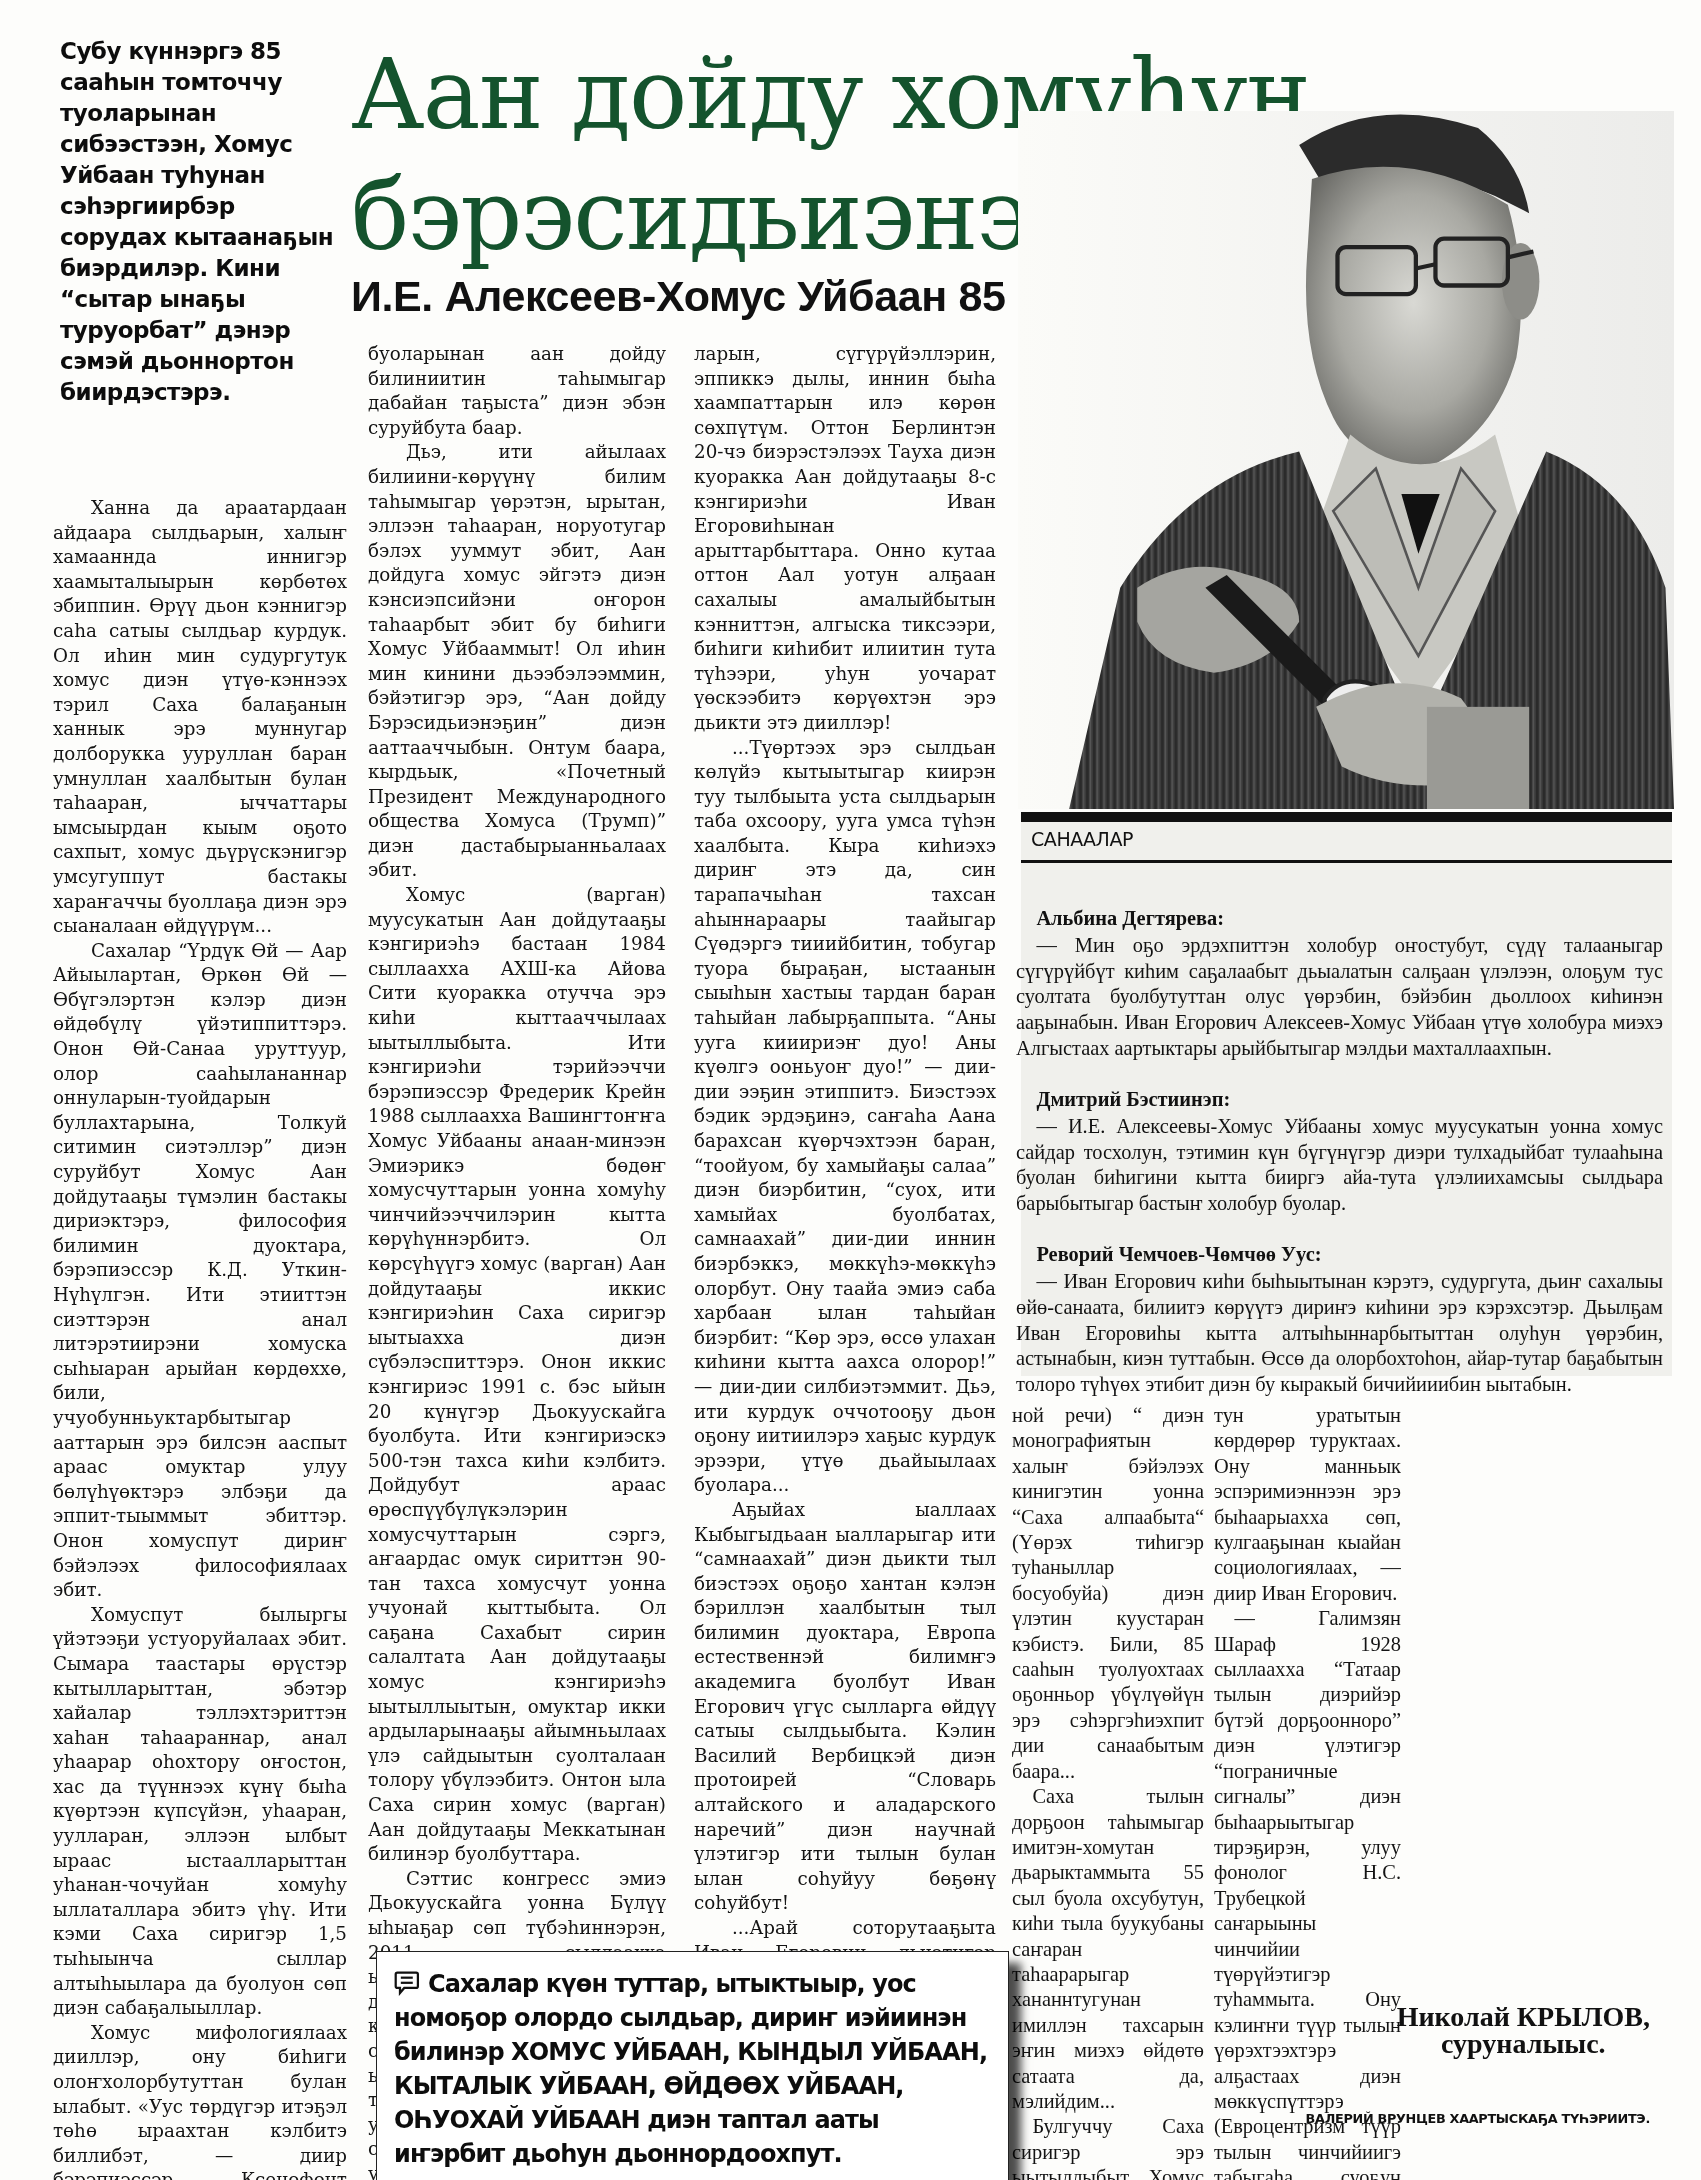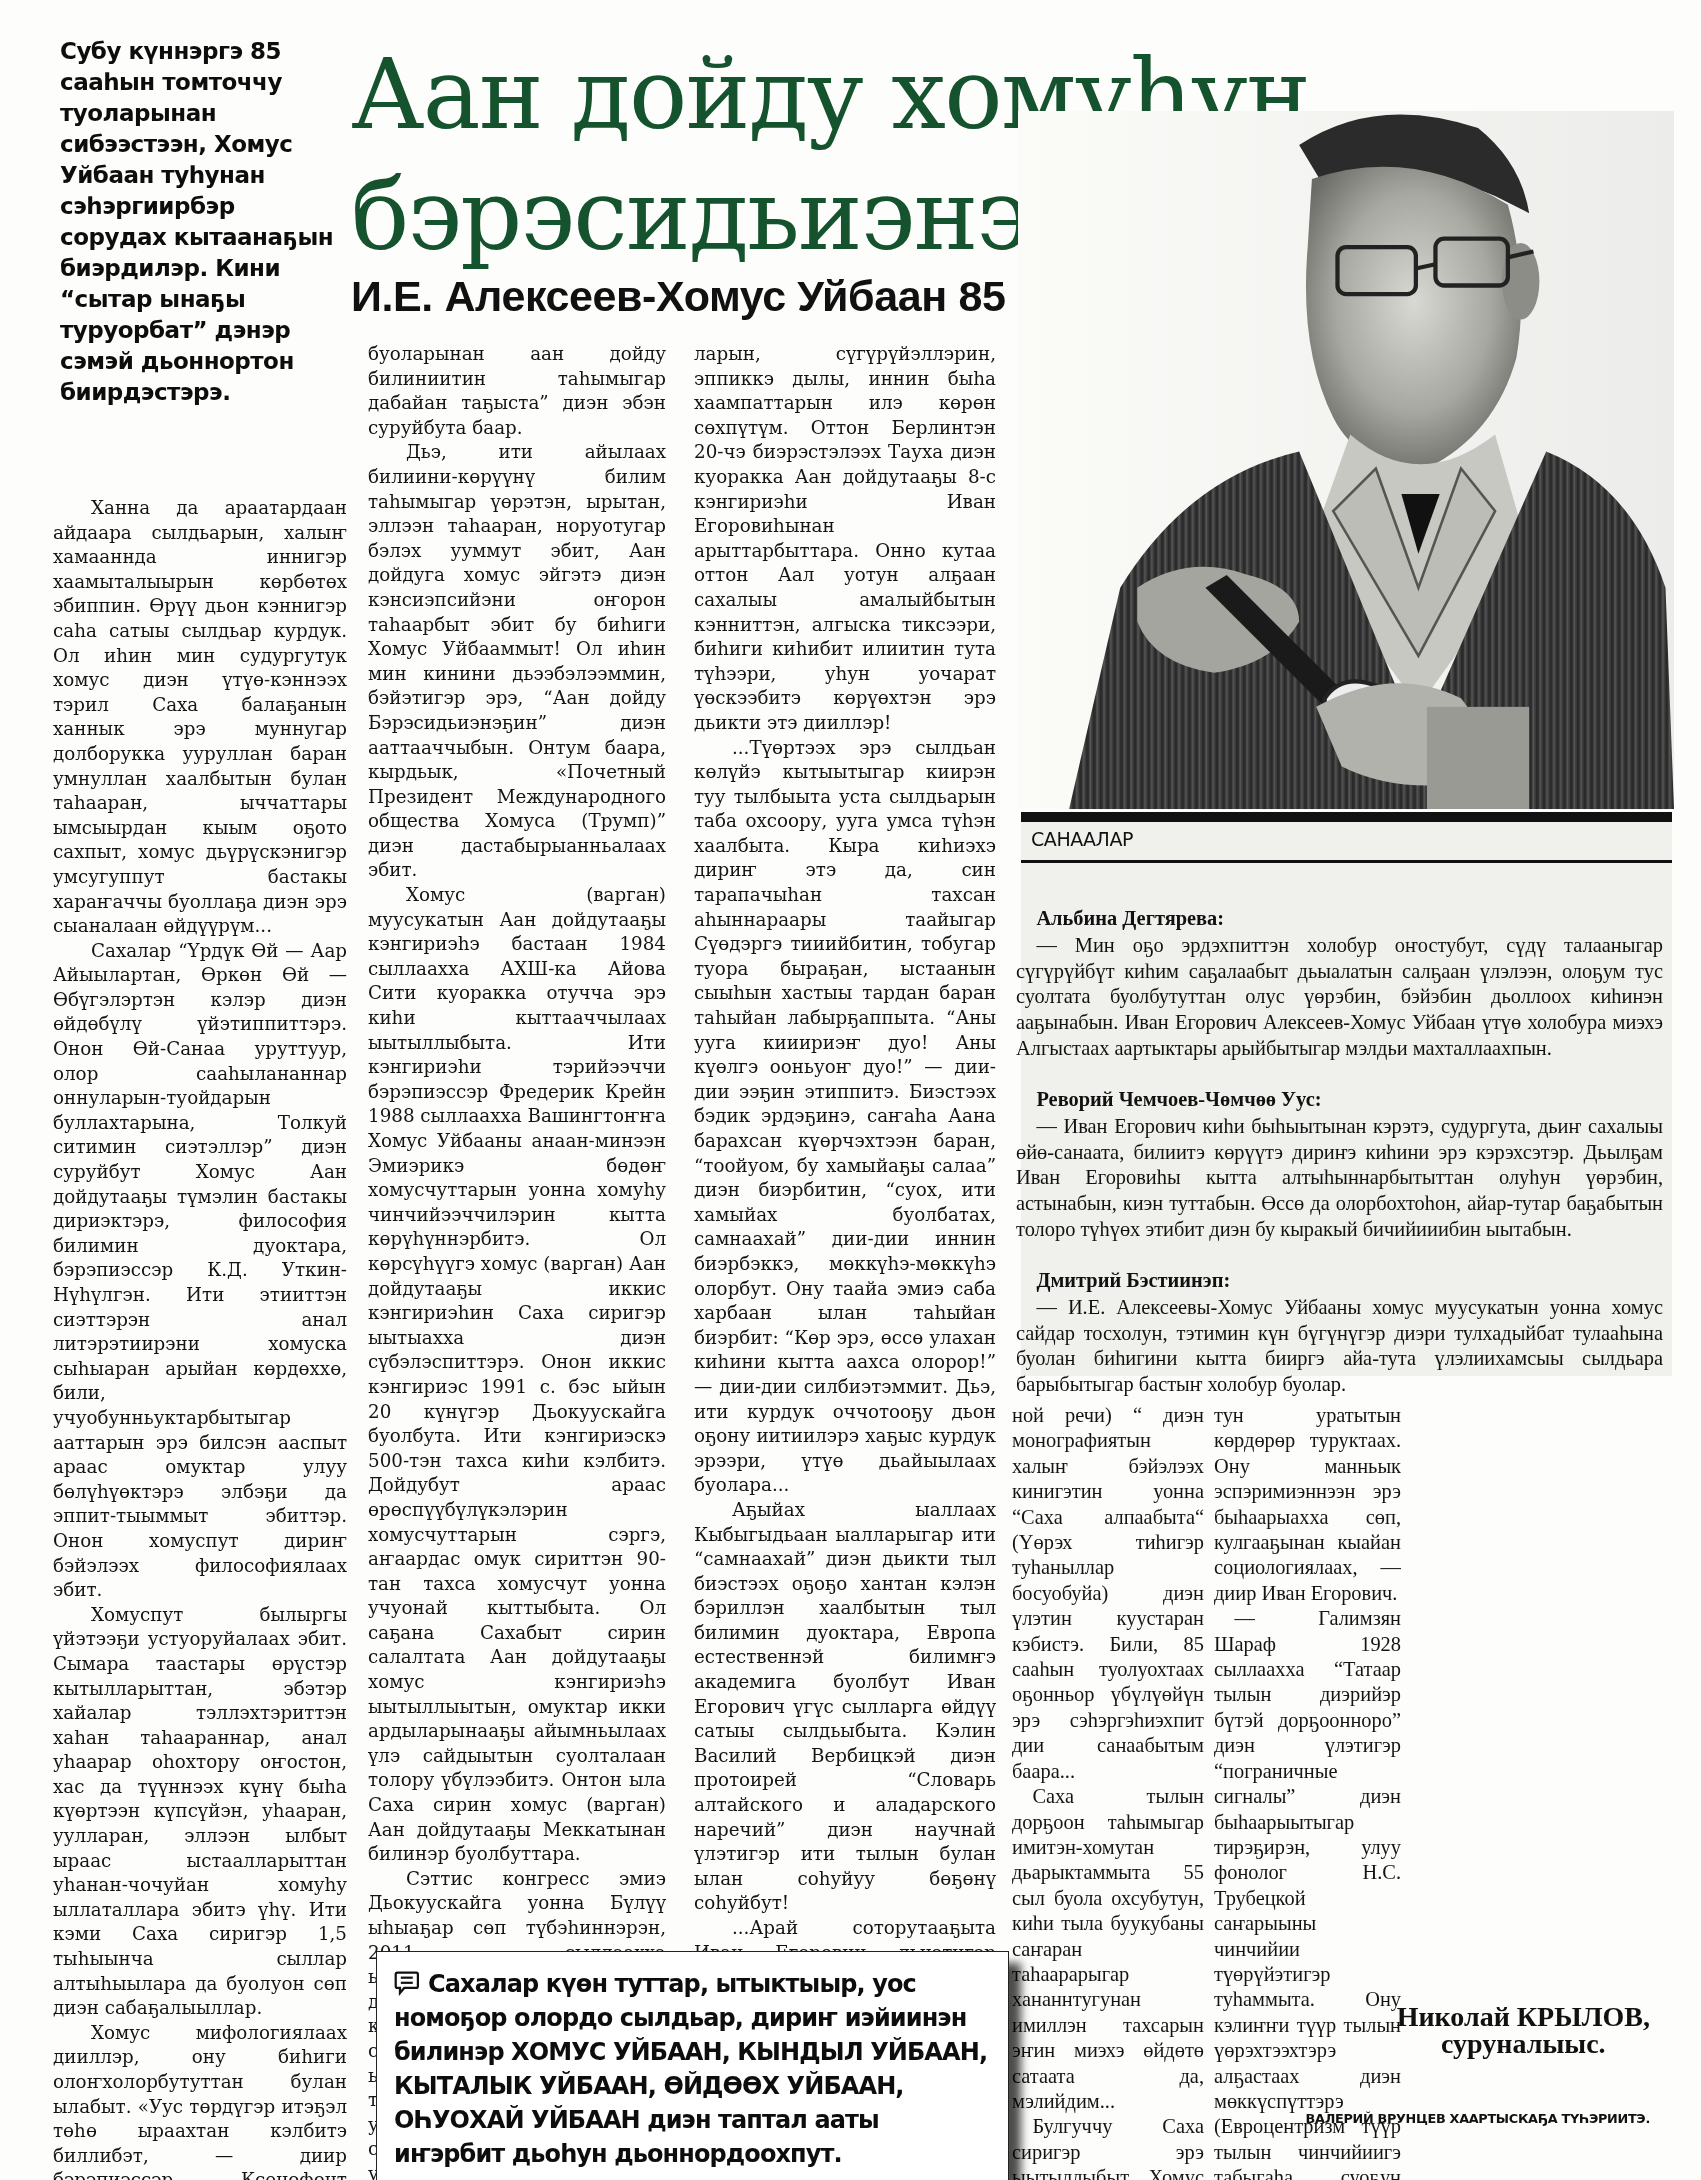--- a/index.html
+++ b/index.html
@@ -168,26 +168,26 @@
 <div class="opinion-bar-top"></div>
 <div class="opinion-box"></div>
 <div class="opinion-label">САНААЛАР</div>
 <div class="opinion-rule"></div>
 <div class="opinions">
   <div class="opinion">
     <span class="name">Альбина Дегтярева:</span>
     <span class="text">— Мин оҕо эрдэхпиттэн холобур оҥостубут, сүдү талааныгар сүгүрүйбүт киһим саҕалаабыт дьыалатын салҕаан үлэлээн, олоҕум тус суолтата буолбутуттан олус үөрэбин, бэйэбин дьоллоох киһинэн ааҕынабын. Иван Егорович Алексеев-Хомус Уйбаан үтүө холобура миэхэ Алгыстаах аартыктары арыйбытыгар мэлдьи махталлаахпын.</span>
   </div>
   <div class="opinion">
+    <span class="name">Дмитрий Бэстиинэп:</span>
+    <span class="text">— И.Е. Алексеевы-Хомус Уйбааны хомус муусукатын уонна хомус сайдар тосхолун, тэтимин күн бүгүнүгэр диэри тулхадыйбат тулааһына буолан биһигини кытта бииргэ айа-тута үлэлиихамсыы сылдьара барыбытыгар бастыҥ холобур буолар.</span>
+  </div>
+  <div class="opinion">
     <span class="name">Реворий Чемчоев-Чөмчөө Уус:</span>
     <span class="text">— Иван Егорович киһи быһыытынан кэрэтэ, судургута, дьиҥ сахалыы өйө-санаата, билиитэ көрүүтэ дириҥэ киһини эрэ кэрэхсэтэр. Дьылҕам Иван Егоровиһы кытта алтыһыннарбытыттан олуһун үөрэбин, астынабын, киэн туттабын. Өссө да олорбохтоһон, айар-тутар баҕабытын толоро түһүөх этибит диэн бу кыракый бичийииибин ыытабын.</span>
-  </div>
-  <div class="opinion">
-    <span class="name">Дмитрий Бэстиинэп:</span>
-    <span class="text">— И.Е. Алексеевы-Хомус Уйбааны хомус муусукатын уонна хомус сайдар тосхолун, тэтимин күн бүгүнүгэр диэри тулхадыйбат тулааһына буолан биһигини кытта бииргэ айа-тута үлэлиихамсыы сылдьара барыбытыгар бастыҥ холобур буолар.</span>
   </div>
 </div>
 
 <div class="col" id="col4">
   <p class="noindent">ной речи) “ диэн монографиятын халыҥ бэйэлээх кинигэтин уонна “Саха алпаабыта“ (Үөрэх тиһигэр туһаныллар босуобуйа) диэн үлэтин куустаран кэбистэ. Били, 85 сааһын туолуохтаах оҕонньор үбүлүөйүн эрэ сэһэргэһиэхпит дии санаабытым баара...</p>
   <p>Саха тылын дорҕоон таһымыгар имитэн-хомутан дьарыктаммыта 55 сыл буола охсубутун, киһи тыла буукубаны саҥаран таһаарарыгар хананнтугунан имиллэн тахсарын эҥин миэхэ өйдөтө сатаата да, мэлийдим...</p>
   <p>Булгуччу Саха сиригэр эрэ ыытыллыбыт Хомус кэнгириэстэригэр Аан дойду мургун (виртуоз) хомусчута диэн үрдүк аат иҥэриллэр эбит. Онон барыта 27 мургун хомусчут баарыттан 9-тара сахалар диэни өйдөөтүм...</p>
 
 </div>
 

